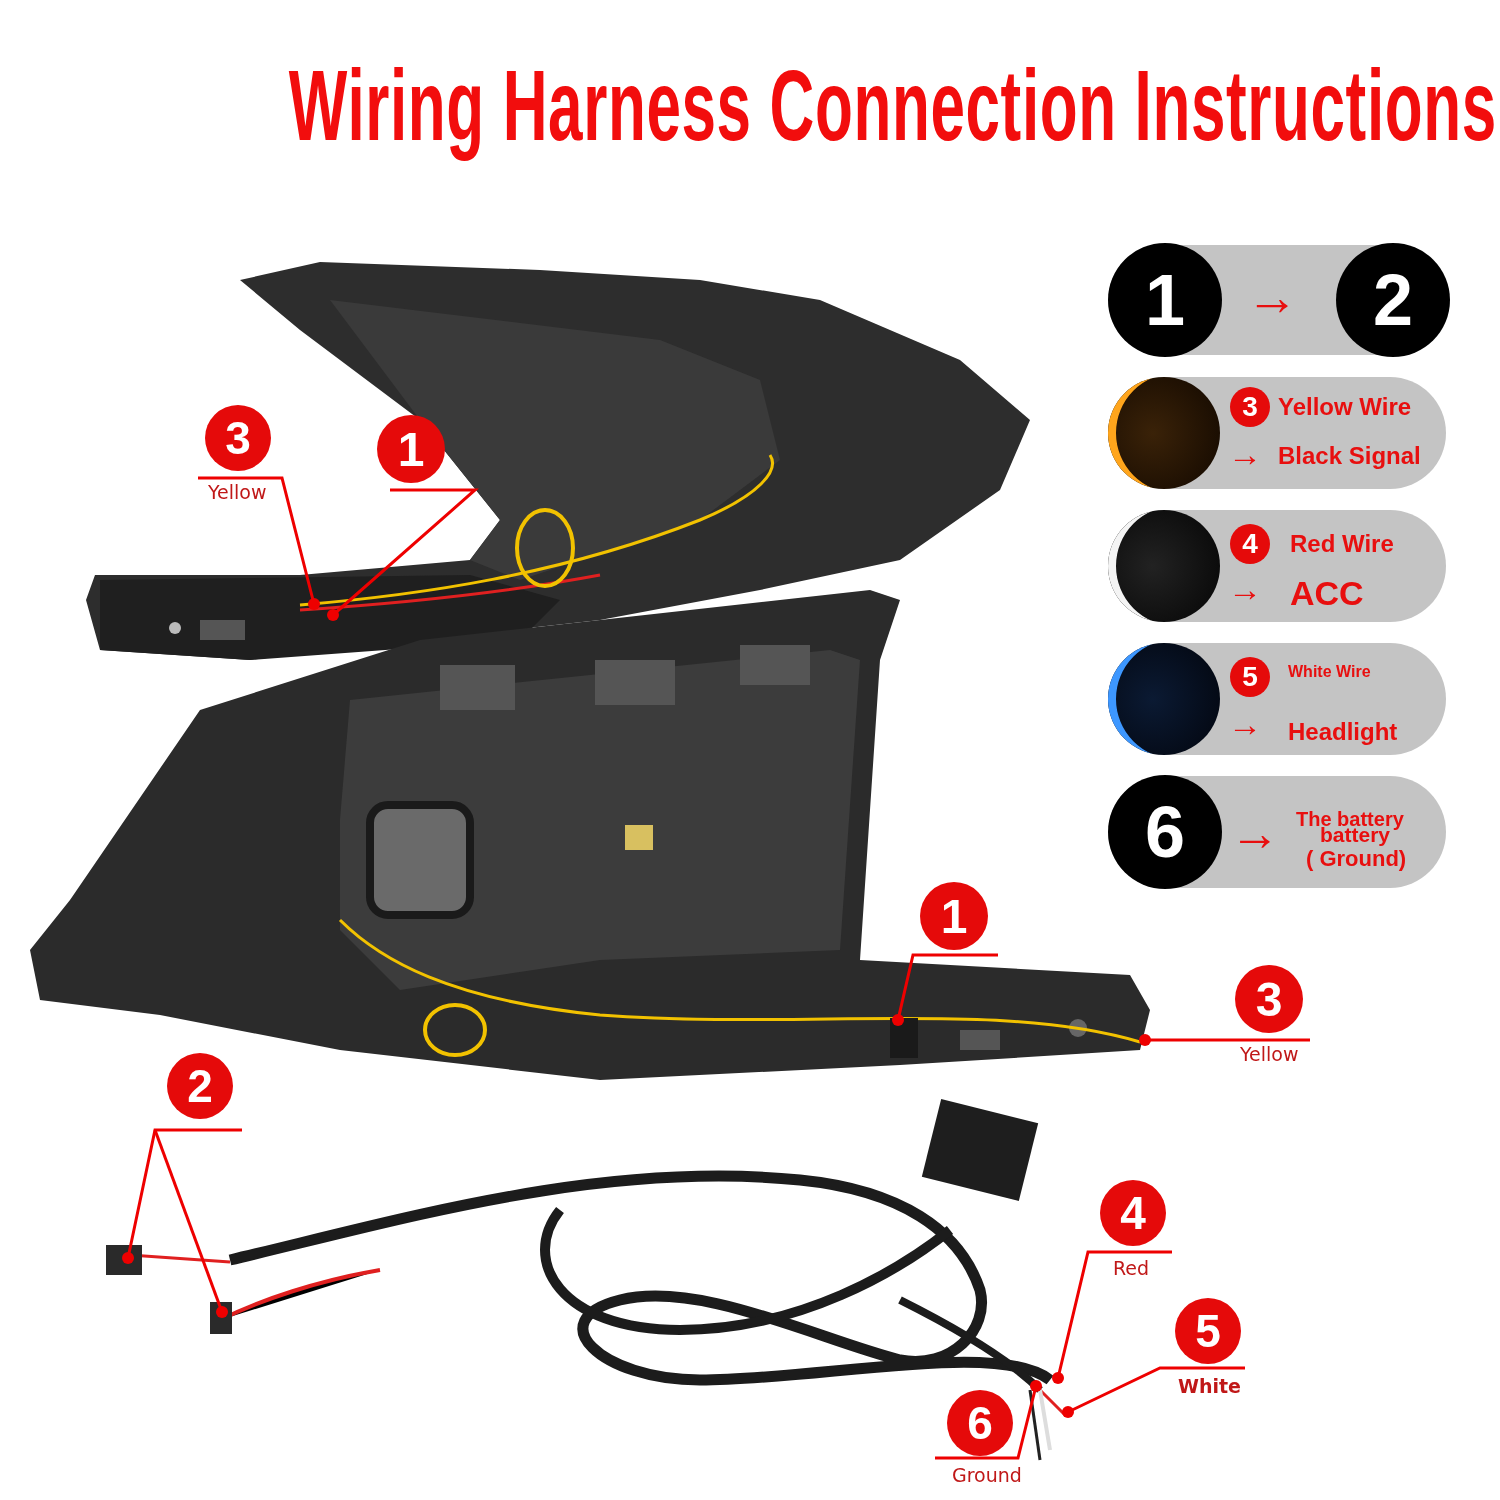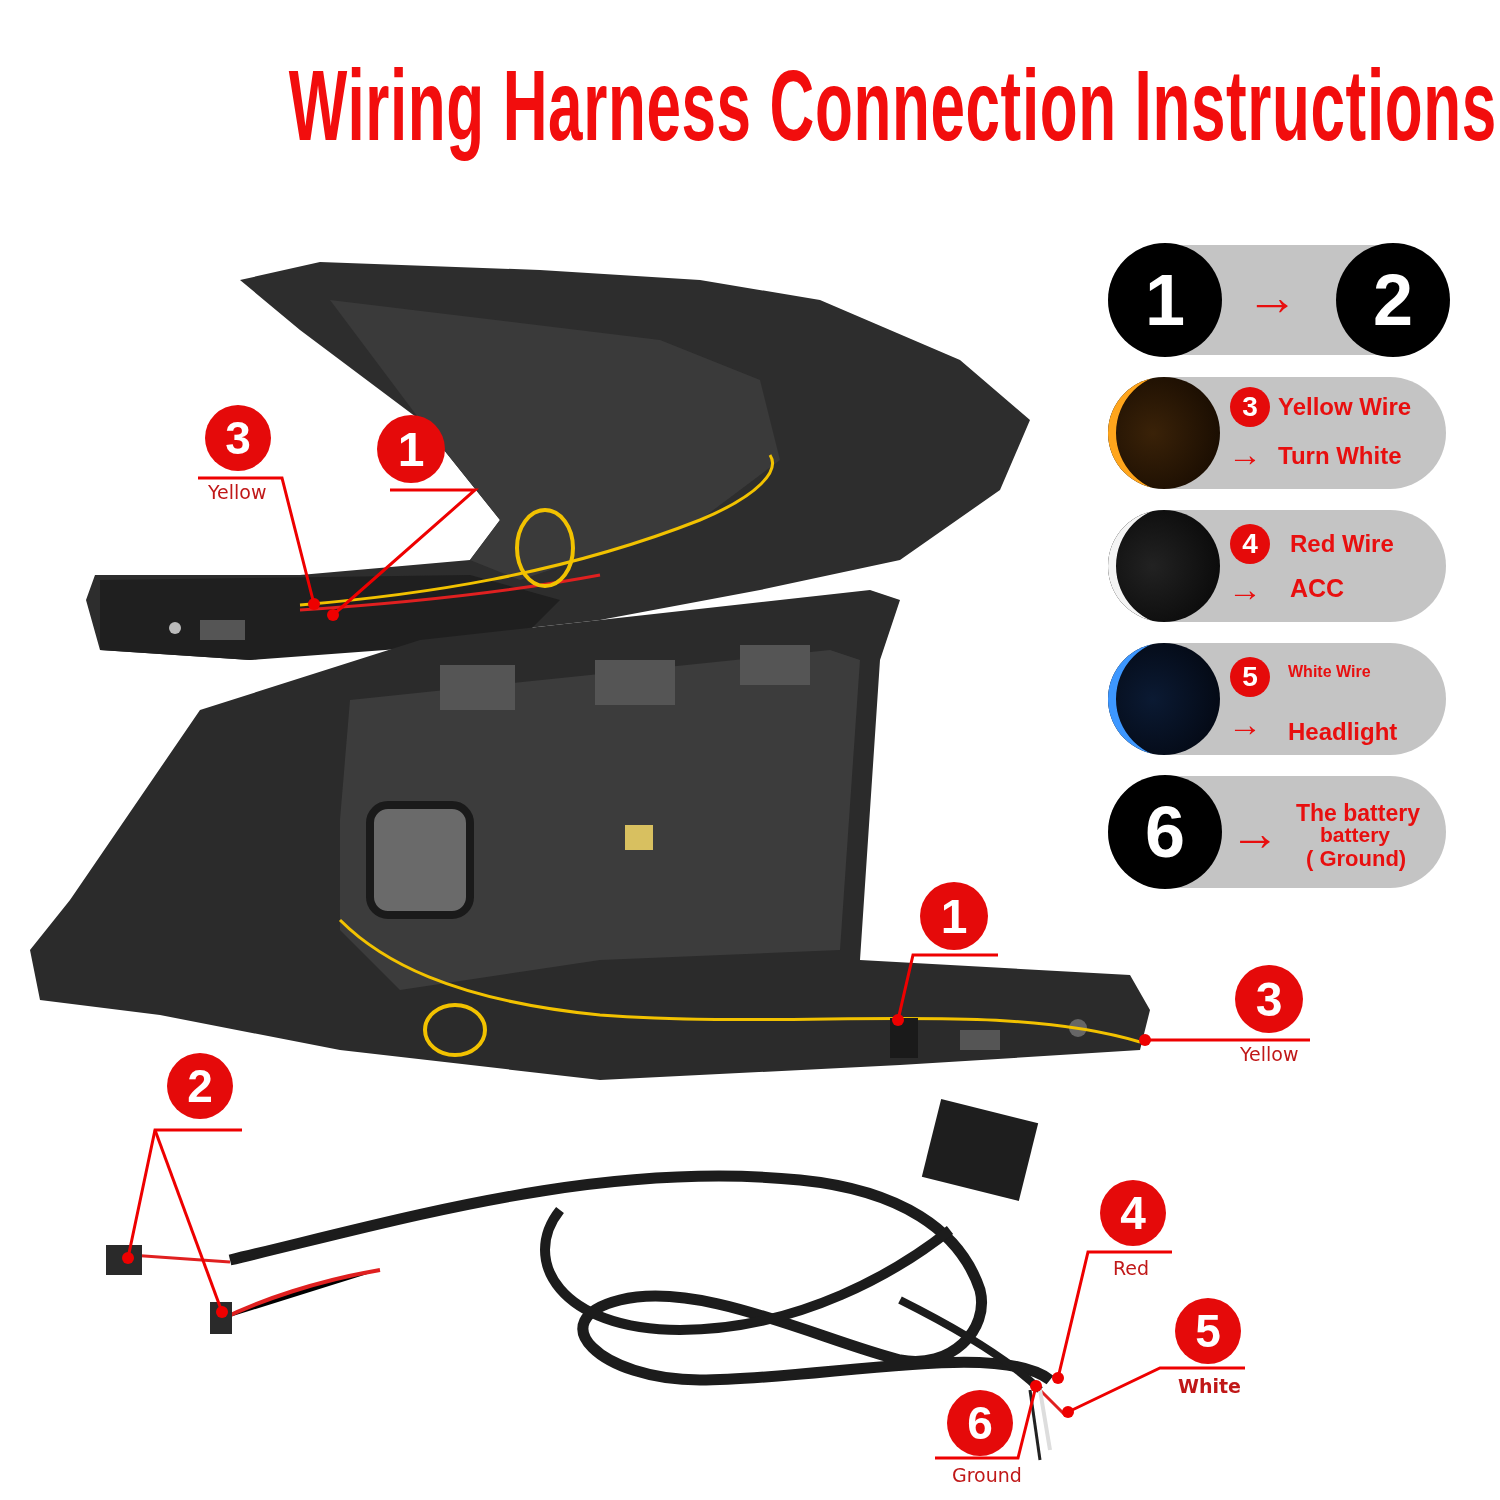--- a/index.html
+++ b/index.html
@@ -127,45 +127,45 @@
       </div>
   </div>
 
   <div class="pill" style="top:377px;height:112px;">
     <div class="circ" style="width:112px;height:112px;background:radial-gradient(circle at 40% 50%, #3a2208, #120800);box-shadow:inset 12px 0 0 -4px #ffa51c;"></div>
     <div class="badge" style="left:122px;top:10px;width:40px;height:40px;font-size:28px;">
         <span>3</span>
       </div>
     <div class="txt" style="left:170px;top:16px;font-size:24px;">Yellow Wire</div>
     <div class="arrow" style="left:120px;top:58px;font-size:34px;">→</div>
-    <div class="txt" style="left:170px;top:65px;font-size:24px;">Turn White</div>
+    <div class="txt" style="left:170px;top:65px;font-size:24px;">Black Signal</div>
   </div>
 
   <div class="pill" style="top:510px;height:112px;">
     <div class="circ" style="width:112px;height:112px;background:radial-gradient(circle at 40% 50%, #222, #050505);box-shadow:inset 12px 0 0 -4px #f4f4f4;"></div>
     <div class="badge" style="left:122px;top:14px;width:40px;height:40px;font-size:28px;">
         <span>4</span>
       </div>
     <div class="txt" style="left:182px;top:20px;font-size:24px;">Red Wire</div>
     <div class="arrow" style="left:120px;top:60px;font-size:34px;">→</div>
-    <div class="txt" style="left:182px;top:64px;font-size:25px;">ACC</div>
+    <div class="txt" style="left:182px;top:64px;font-size:34px;">ACC</div>
   </div>
 
   <div class="pill" style="top:643px;height:112px;">
     <div class="circ" style="width:112px;height:112px;background:radial-gradient(circle at 40% 50%, #0b1a33, #02050d);box-shadow:inset 12px 0 0 -4px #3d97ff;"></div>
     <div class="badge" style="left:122px;top:14px;width:40px;height:40px;font-size:28px;">
         <span>5</span>
       </div>
     <div class="txt" style="left:180px;top:20px;font-size:16px;">White Wire</div>
     <div class="arrow" style="left:120px;top:62px;font-size:34px;">→</div>
     <div class="txt" style="left:180px;top:75px;font-size:24px;">Headlight</div>
   </div>
 
   <div class="pill" style="top:776px;height:112px;">
     <div class="circ" style="width:114px;height:114px;top:-1px;background:#000;color:#fff;font-size:72px;font-weight:bold;display:flex;align-items:center;justify-content:center;">
         <span>6</span>
       </div>
     <div class="arrow" style="left:122px;top:28px;font-size:50px;">→</div>
-    <div class="txt" style="left:188px;top:24px;font-size:23px;">The battery</div>
+    <div class="txt" style="left:188px;top:32px;font-size:20px;">The battery</div>
     <div class="txt" style="left:212px;top:47px;font-size:21px;">battery</div>
     <div class="txt" style="left:198px;top:70px;font-size:22px;">( Ground)</div>
   </div>
 </div>
 
 </body></html>

